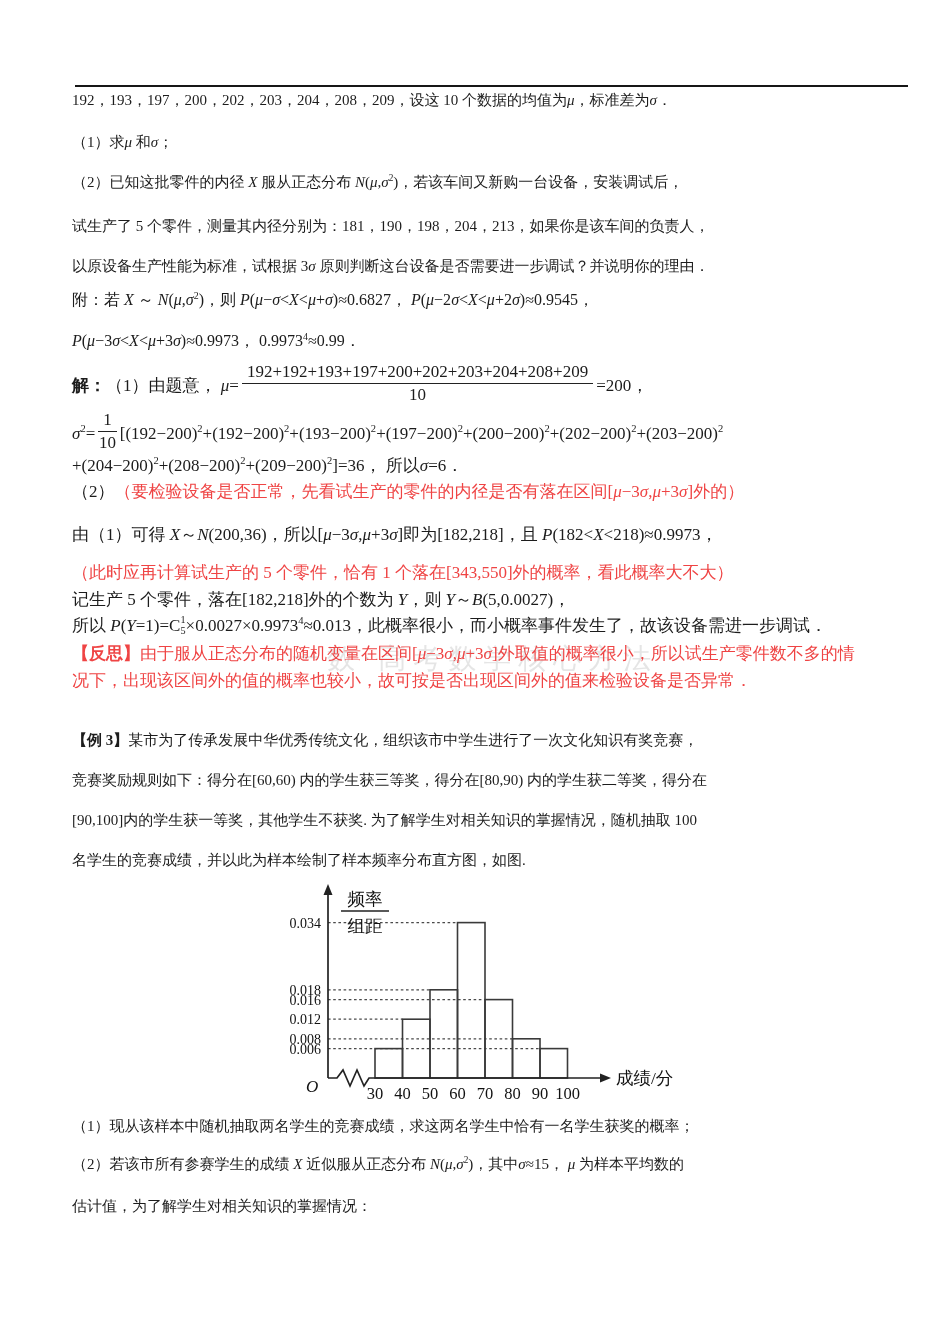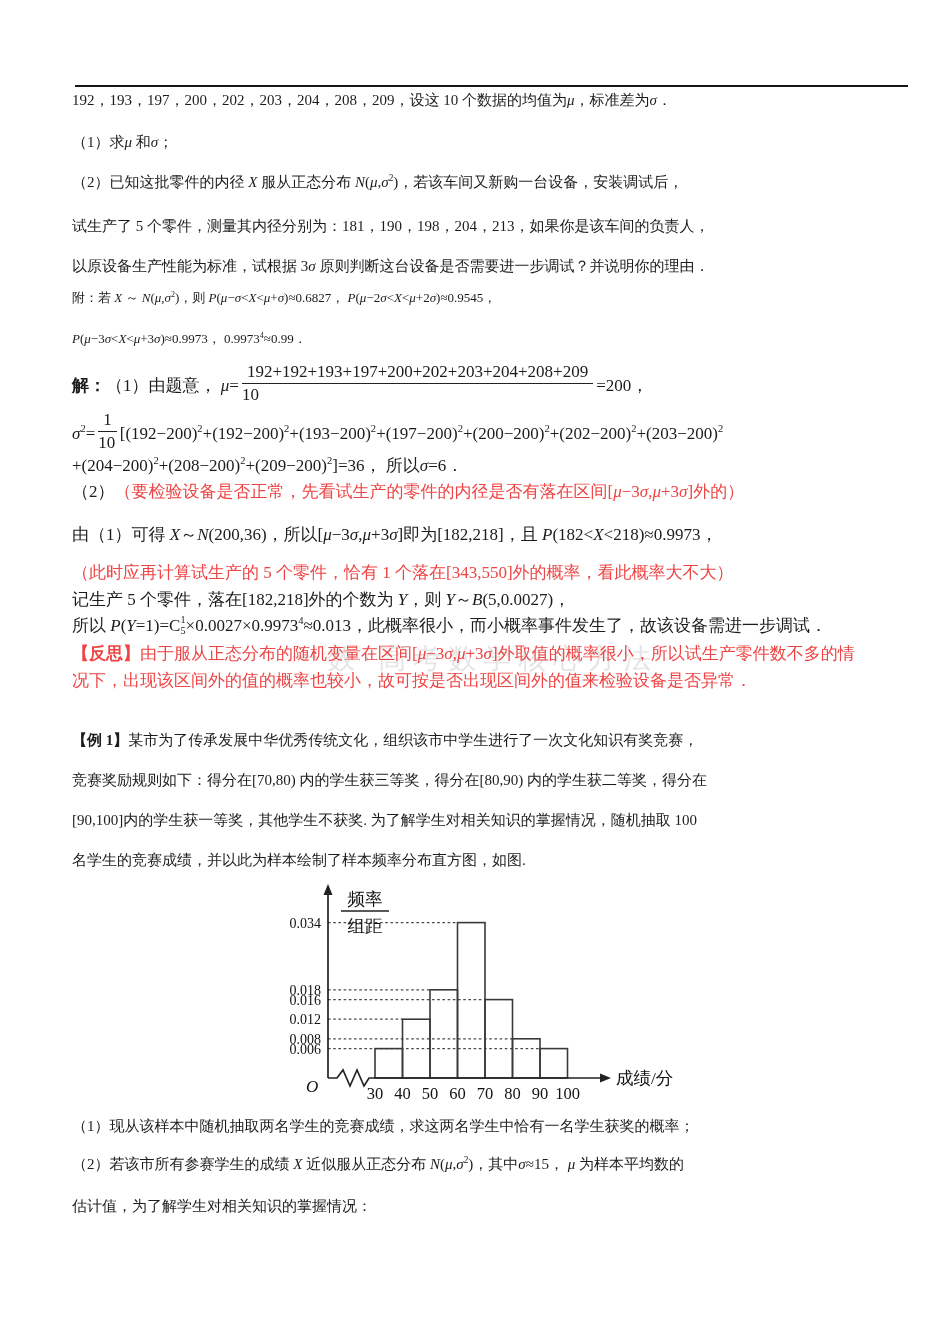--- a/index.html
+++ b/index.html
@@ -1,27 +1,27 @@
 <!DOCTYPE html>
 <html><head>
 <meta charset="utf-8">
 <style>
   html,body{margin:0;padding:0;background:#ffffff;}
   .page{position:relative;width:950px;height:1344px;background:#fff;overflow:hidden;
         font-family:"Liberation Serif","DejaVu Serif",serif;color:#1c1c1c;}
   .toprule{position:absolute;left:75px;top:85px;width:833px;border-top:2.4px solid #161616;}
   .line{position:absolute;left:72px;white-space:nowrap;font-size:15px;line-height:1.35;z-index:2;}
-  .att{font-size:13px;}
+  .att{font-size:16px;}
   .sol{font-size:17px;}
   .blu{color:#ef4444;}
   i{font-style:italic;}
   b{font-weight:bold;}
   sup{font-size:0.62em;vertical-align:super;line-height:0;}
   
-  .fr{display:inline-block;vertical-align:middle;text-align:left;margin:0 3px;transform:translateY(-3px);}
+  .fr{display:inline-block;vertical-align:middle;text-align:center;margin:0 3px;transform:translateY(-3px);}
   .fr .n{display:block;padding:0 5px 1px;border-bottom:1.4px solid #222;line-height:1.2;}
   .fr .d{display:block;padding-top:1px;line-height:1.2;}
   
   .ss{display:inline-block;vertical-align:middle;text-align:center;font-size:0.6em;line-height:1.05;transform:translateY(-1px);}
   .ss span{display:block;}
   .wm{position:absolute;left:292px;top:640px;z-index:1;font-size:28px;letter-spacing:7px;
       color:#bfbfbf;opacity:0.4;white-space:nowrap;}
   
   .chart{position:absolute;left:238px;top:878px;margin:0;z-index:2;}
   .chart svg text{font-family:"Liberation Serif","DejaVu Serif",serif;fill:#111;}
@@ -50,22 +50,22 @@
   <div class="line sol" style="top:365px"><b>解：</b>（1）由题意， <i>μ</i>=<span class="fr"><span class="n">192+192+193+197+200+202+203+204+208+209</span><span class="d">10</span></span>=200，</div>
   <div class="line sol" style="top:413px"><i>σ</i><sup>2</sup>=<span class="fr"><span class="n">1</span><span class="d">10</span></span>[(192−200)<sup>2</sup>+(192−200)<sup>2</sup>+(193−200)<sup>2</sup>+(197−200)<sup>2</sup>+(200−200)<sup>2</sup>+(202−200)<sup>2</sup>+(203−200)<sup>2</sup></div>
   <div class="line sol" style="top:455px">+(204−200)<sup>2</sup>+(208−200)<sup>2</sup>+(209−200)<sup>2</sup>]=36， 所以<i>σ</i>=6．</div>
   <div class="line sol" style="top:481px">（2）<span class="blu">（要检验设备是否正常，先看试生产的零件的内径是否有落在区间[<i>μ</i>−3<i>σ</i>,<i>μ</i>+3<i>σ</i>]外的）</span></div>
   <div class="line sol" style="top:524px">由（1）可得 <i>X</i>～<i>N</i>(200,36)，所以[<i>μ</i>−3<i>σ</i>,<i>μ</i>+3<i>σ</i>]即为[182,218]，且 <i>P</i>(182&lt;<i>X</i>&lt;218)≈0.9973，</div>
   <div class="line sol" style="top:562px"><span class="blu">（此时应再计算试生产的 5 个零件，恰有 1 个落在[343,550]外的概率，看此概率大不大）</span></div>
   <div class="line sol" style="top:589px">记生产 5 个零件，落在[182,218]外的个数为 <i>Y</i>，则 <i>Y</i>～<i>B</i>(5,0.0027)，</div>
   <div class="line sol" style="top:615px">所以 <i>P</i>(<i>Y</i>=1)=C<span class="ss"><span>1</span><span>5</span></span>×0.0027×0.9973<sup>4</sup>≈0.013，此概率很小，而小概率事件发生了，故该设备需进一步调试．</div>
   <div class="line sol" style="top:643px"><span class="blu"><b>【反思】</b>由于服从正态分布的随机变量在区间[<i>μ</i>−3<i>σ</i>,<i>μ</i>+3<i>σ</i>]外取值的概率很小，所以试生产零件数不多的情</span></div>
   <div class="line sol" style="top:670px"><span class="blu">况下，出现该区间外的值的概率也较小，故可按是否出现区间外的值来检验设备是否异常．</span></div>
-  <div class="line" style="top:730px"><b>【例 1】</b>某市为了传承发展中华优秀传统文化，组织该市中学生进行了一次文化知识有奖竞赛，</div>
-  <div class="line" style="top:770px">竞赛奖励规则如下：得分在[70,80) 内的学生获三等奖，得分在[80,90) 内的学生获二等奖，得分在</div>
+  <div class="line" style="top:730px"><b>【例 3】</b>某市为了传承发展中华优秀传统文化，组织该市中学生进行了一次文化知识有奖竞赛，</div>
+  <div class="line" style="top:770px">竞赛奖励规则如下：得分在[60,60) 内的学生获三等奖，得分在[80,90) 内的学生获二等奖，得分在</div>
   <div class="line" style="top:810px">[90,100]内的学生获一等奖，其他学生不获奖. 为了解学生对相关知识的掌握情况，随机抽取 100</div>
   <div class="line" style="top:850px">名学生的竞赛成绩，并以此为样本绘制了样本频率分布直方图，如图.</div>
 
   <figure class="chart">
     <svg id="hist" width="440" height="230" viewBox="0 0 440 230" xmlns="http://www.w3.org/2000/svg">
         <line class="dash" x1="90" y1="170.6" x2="302" y2="170.6"></line>
         <text class="yt" text-anchor="end" x="83" y="175.6">0.006</text>
         <line class="dash" x1="90" y1="160.8" x2="274.5" y2="160.8"></line>
         <text class="yt" text-anchor="end" x="83" y="165.8">0.008</text>
         <line class="dash" x1="90" y1="141.2" x2="164.5" y2="141.2"></line>

